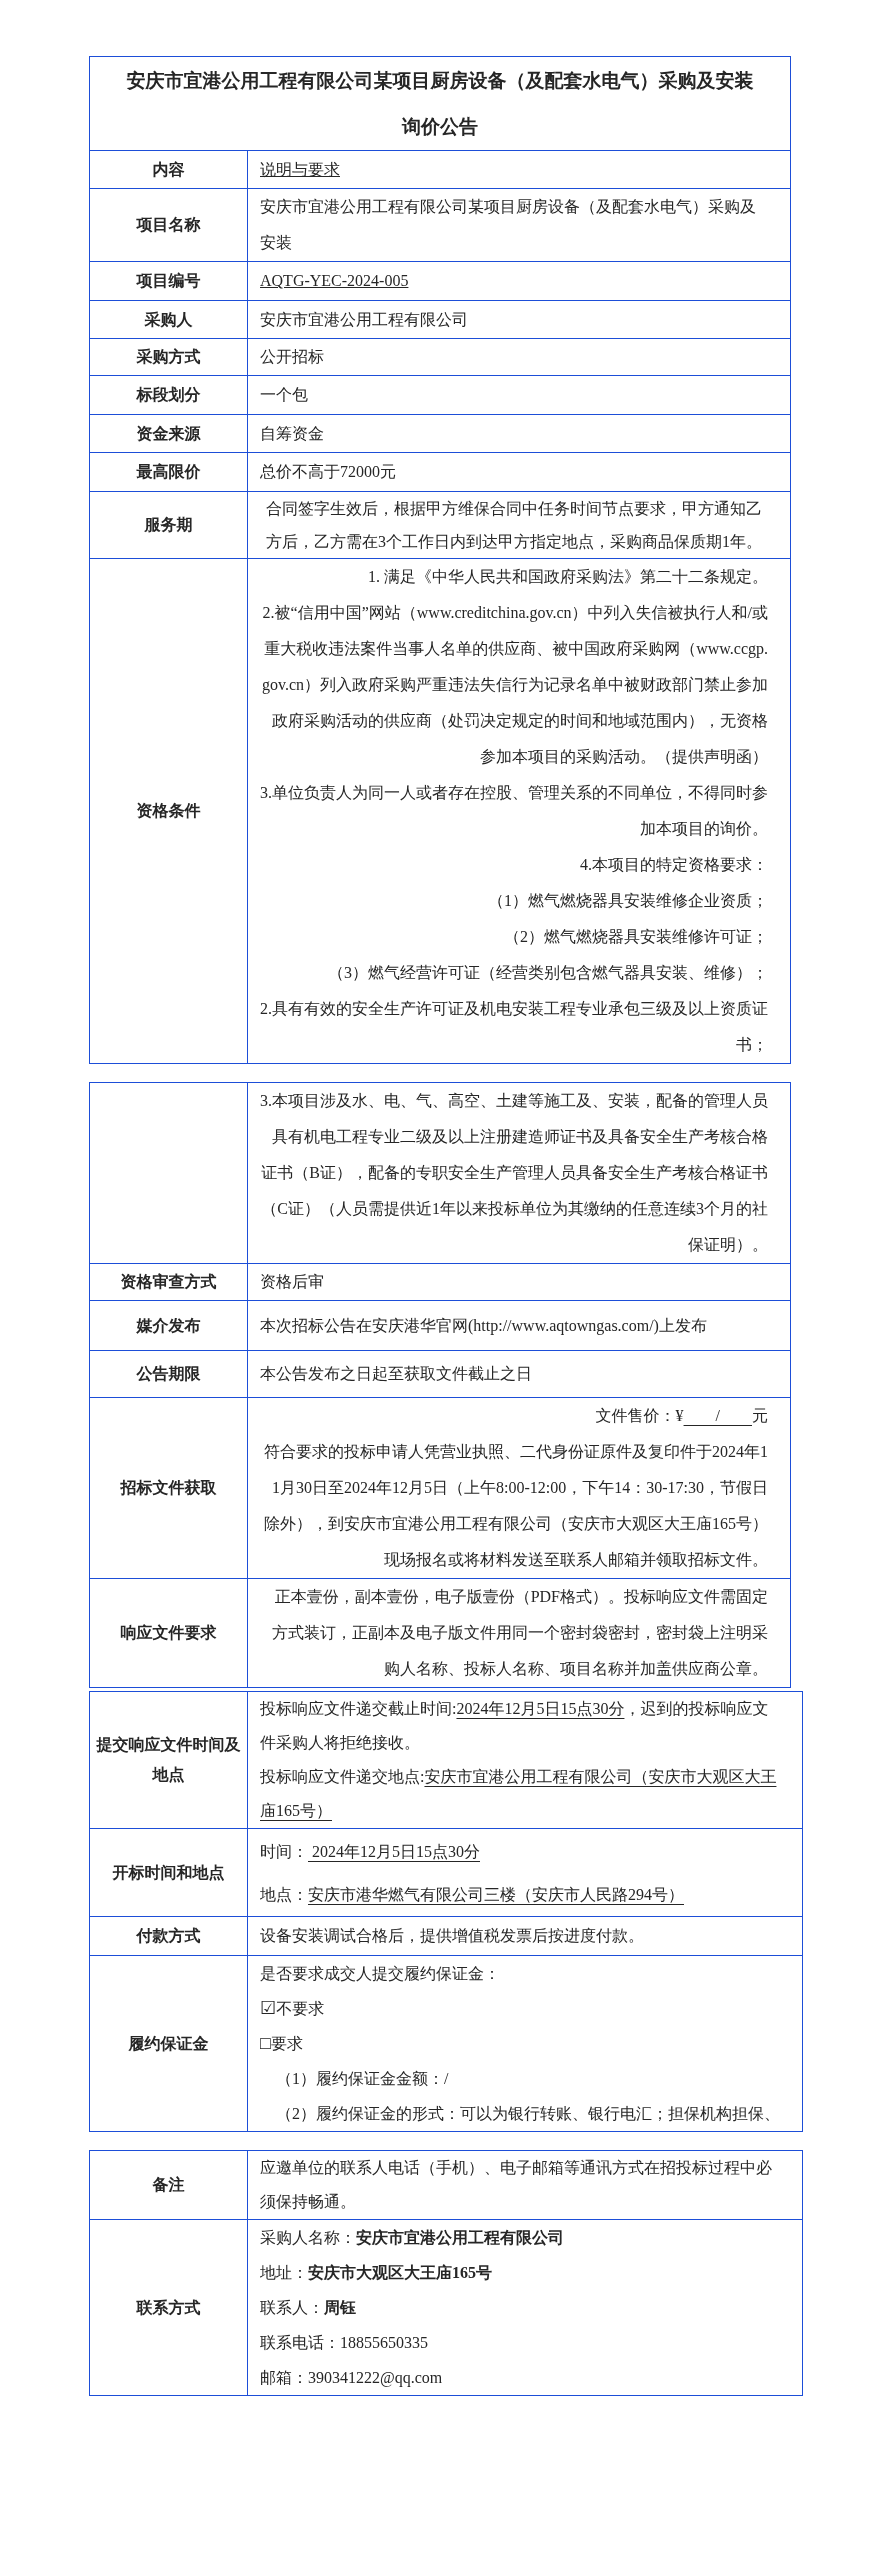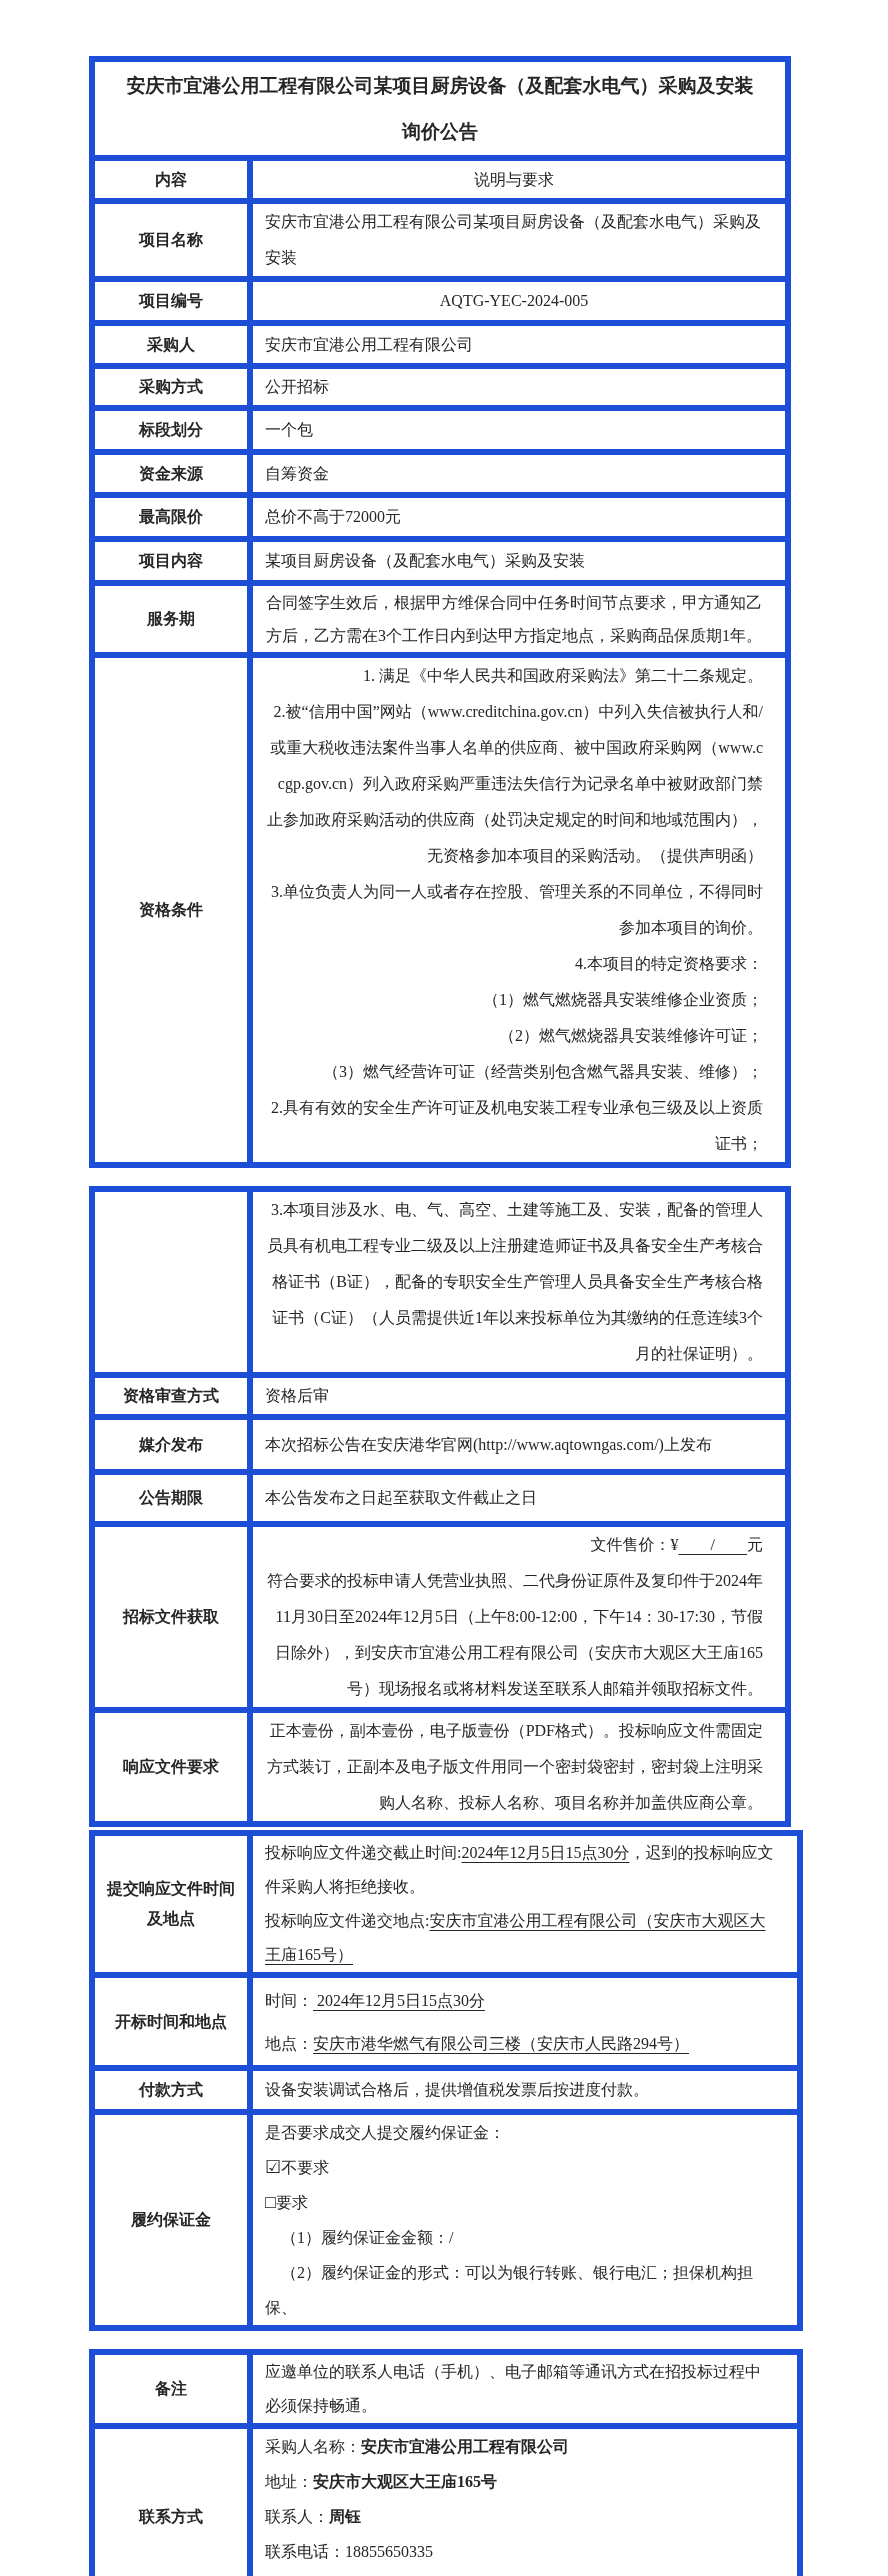--- a/index.html
+++ b/index.html
@@ -9,29 +9,29 @@
     color:#262626;
   }
   .doc{padding:56px 0 0 89px;}
   table.doc-table{border-collapse:collapse;table-layout:fixed;}
   table.t12{width:702px;}
   table.t34{width:714px;}
   table.t2{margin-top:18px;}
   table.t3{margin-top:3px;}
   table.t4{margin-top:18px;}
   td{
-    border:6px solid #1d4ed8;
+    border:1px solid #1d4ed8;
     vertical-align:middle;
     font-size:16px;
     line-height:36px;
     padding:0 22px 0 12px;
     word-break:break-all;
   }
   td.label{width:158px;text-align:center;padding:0 6px;line-height:30px;font-weight:bold;}
-  td.center{text-align:center;}
+  td.center{text-decoration:underline;}
   .title-cell{
     text-align:center;font-weight:bold;font-size:19px;line-height:46px;
     padding:0 30px;height:93px;
   }
   .h32{height:32px;} .h35{height:35px;} .h37{height:37px;} .h38{height:38px;}
   .h47{height:46px;} .h50{height:49px;} .h68{height:67px;} .h72{height:71px;} .h88{height:87px;}
   td p{margin:0;}
   .lh33{line-height:33px;text-align:center;}
   .lh34{line-height:34px;}
   .lh35{line-height:35px;}
@@ -84,24 +84,20 @@
     </tr>
     <tr>
       <td class="label h37">资金来源</td>
       <td>自筹资金</td>
     </tr>
     <tr>
       <td class="label h38">最高限价</td>
       <td>总价不高于72000元</td>
     </tr>
     <tr>
-      <td class="label h38">项目内容</td>
-      <td>某项目厨房设备（及配套水电气）采购及安装</td>
-    </tr>
-    <tr>
       <td class="label">服务期</td>
       <td class="lh33">合同签字生效后，根据甲方维保合同中任务时间节点要求，甲方通知乙方后，乙方需在3个工作日内到达甲方指定地点，采购商品保质期1年。</td>
     </tr>
     <tr>
       <td class="label">资格条件</td>
       <td class="lh36">
         <p>1. 满足《中华人民共和国政府采购法》第二十二条规定。</p>
         <p>2.被“信用中国”网站（www.creditchina.gov.cn）中列入失信被执行人和/或重大税收违法案件当事人名单的供应商、被中国政府采购网（www.ccgp.gov.cn）列入政府采购严重违法失信行为记录名单中被财政部门禁止参加政府采购活动的供应商（处罚决定规定的时间和地域范围内），无资格参加本项目的采购活动。（提供声明函）</p>
         <p>3.单位负责人为同一人或者存在控股、管理关系的不同单位，不得同时参加本项目的询价。</p>
         <p>4.本项目的特定资格要求：</p>

